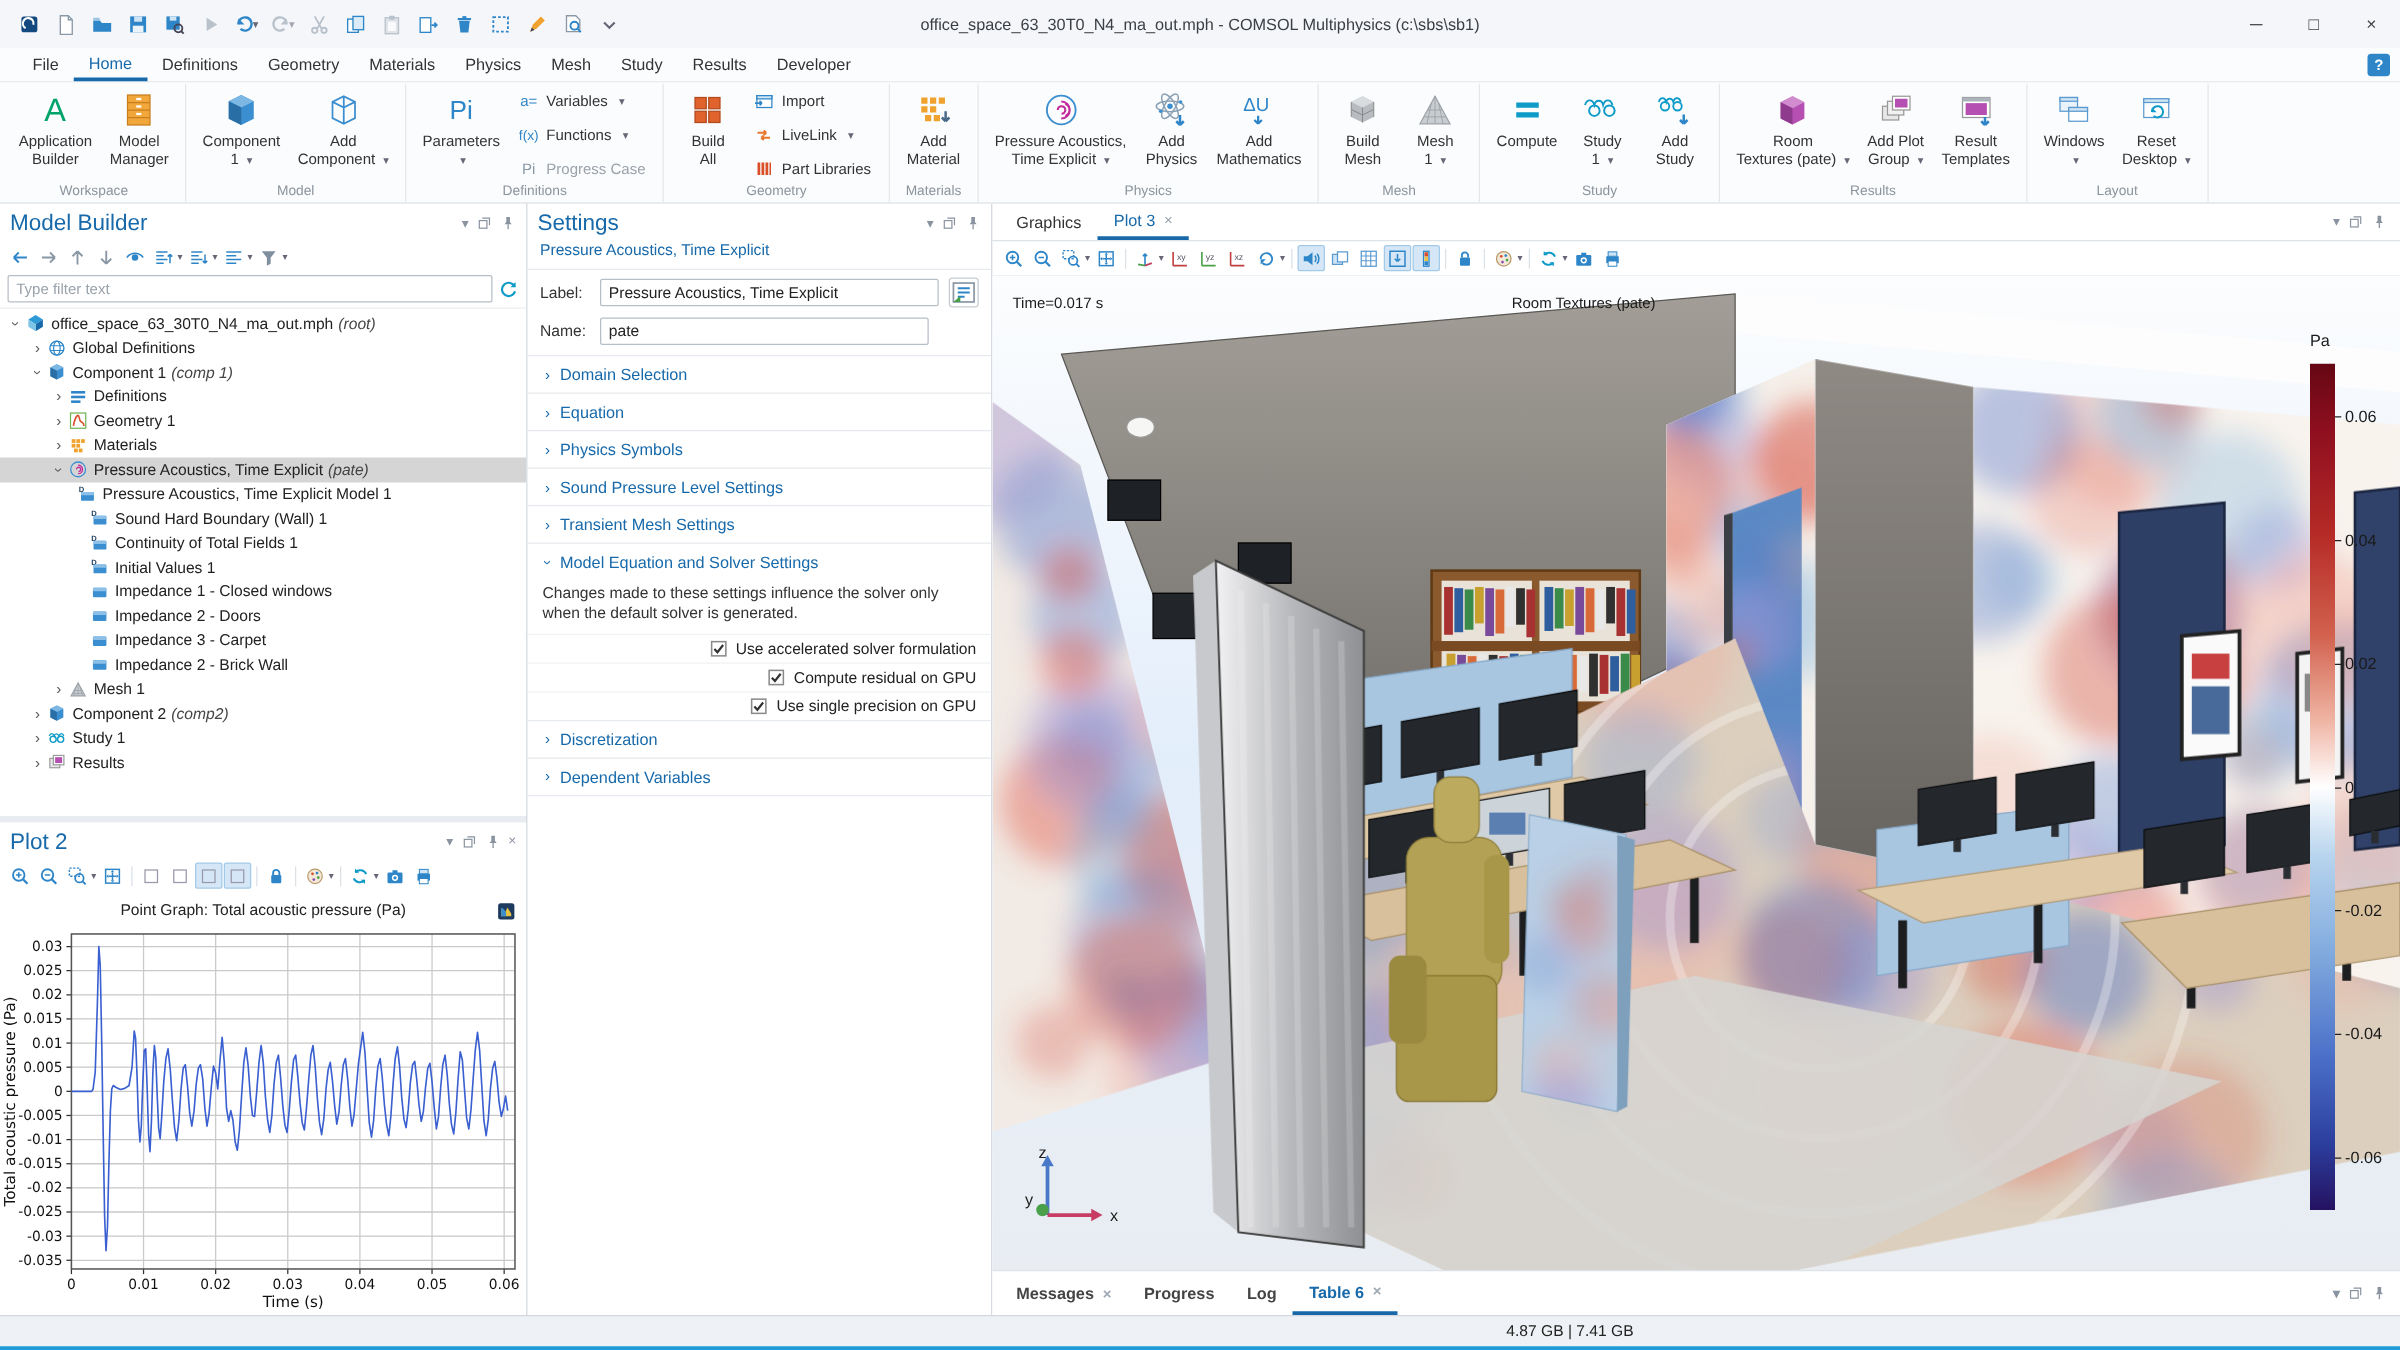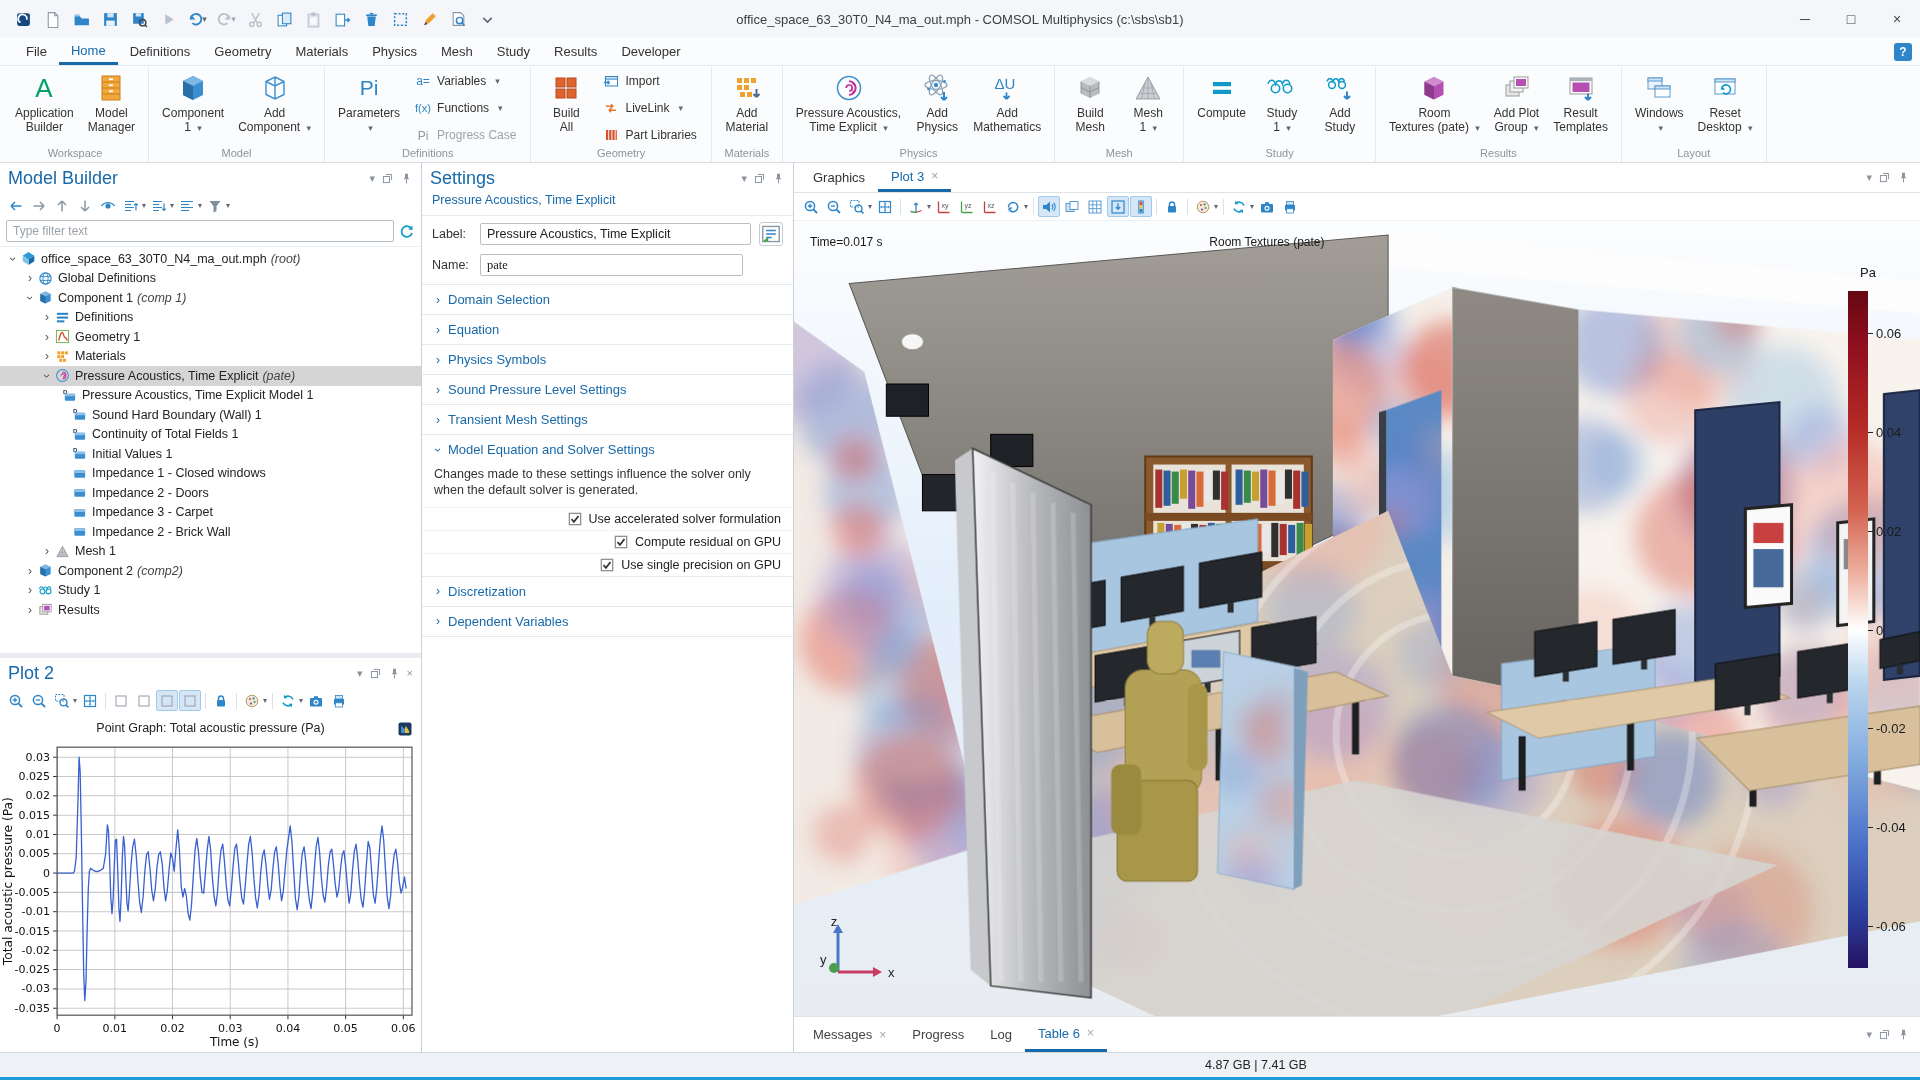--- a/index.html
+++ b/index.html
@@ -106,30 +106,30 @@
   .gtab{display:flex;align-items:center;gap:7px;padding:0 13px;color:#333;font-size:13px;}
   .gtab.active{color:#1769aa;border-bottom:3px solid #1769aa;}
   .gtab .x{color:#98a2ac;font-size:12px;}
   #gtoolbar{height:28px;display:flex;align-items:center;gap:1px;padding:0 6px;border-bottom:1px solid #eef1f4;flex:0 0 auto;}
   #scene-wrap{flex:1;position:relative;min-height:0;background:linear-gradient(180deg,#fcfdfe 0%,#e3eefb 48%,#e9edf2 100%);}
   #scene-svg{position:absolute;inset:0;width:100%;height:100%;}
   .overlay{position:absolute;font-size:12px;color:#1a1a1a;}
   #time-label{left:16px;top:14px;}
   #plot3-label{left:42%;top:14px;transform:translateX(-50%);}
   #colorbar{position:absolute;right:16px;top:70px;bottom:48px;width:62px;}
-  #cb-unit{position:absolute;top:-26px;left:6px;width:28px;text-align:right;font-size:13px;color:#1a1a1a;}
+  #cb-unit{position:absolute;top:-26px;left:6px;width:28px;text-align:left;font-size:13px;color:#1a1a1a;}
   #cb-bar{position:absolute;left:6px;top:0;bottom:0;width:20px;
      background:linear-gradient(180deg,#650713 0%,#8f0f1f 8%,#b52a26 20%,#d2614e 32%,#efb3a2 42%,#ffffff 50%,#b9d5ee 58%,#7fa9dd 70%,#4a6fc8 82%,#2c3f9e 92%,#251261 100%);}
   .cb-tick{position:absolute;left:26px;width:5px;height:1px;background:#222;}
   .cb-lab{position:absolute;left:34px;font-size:13px;color:#1a1a1a;transform:translateY(-50%);}
   #triad{position:absolute;left:18px;bottom:26px;width:84px;height:76px;}
   #triad text{font:13px "Liberation Sans",sans-serif;fill:#222;}
 
   
-  #bdock{height:36px;border-top:1px solid #dde2e7;display:flex;align-items:stretch;padding-left:6px;background:#fff;flex:0 0 auto;}
+  #bdock{height:36px;border-top:1px solid #dde2e7;display:flex;align-items:stretch;padding-left:6px;background:#fff;flex:0 0 auto;font-weight:bold;}
   .btab{display:flex;align-items:center;gap:7px;padding:0 13px;color:#444;font-size:13px;}
   .btab.active{color:#1769aa;border-bottom:3px solid #1769aa;}
   .btab .x{color:#a0aab4;font-size:12px;}
   #bdock .pwin{margin-right:8px;}
   #statusbar{height:28px;background:#eef1f5;border-top:1px solid #d3d8de;position:relative;flex:0 0 auto;}
   #statusbar::after{content:"";position:absolute;left:0;right:0;bottom:0;height:3px;background:#1f9cd8;}
   #mem{position:absolute;left:50%;top:5px;transform:translateX(245px);font-size:12.5px;color:#222;}
 </style>
 </head>
 <body>
@@ -1201,21 +1201,21 @@
         <span class="s-btn" id="st-docbtn">
             <svg viewBox="0 0 16 16" width="100%" height="100%">
               <rect x="2" y="2.5" width="12" height="11" fill="#fff" stroke="#8a98a6"></rect>
               <path d="M4.5 5.5h7M4.5 8h7M4.5 10.5h4" stroke="#2e86c8" stroke-width="1.1"></path>
               <path d="M2 13.5l4-3.5v3.5z" fill="#48a048"></path>
             </svg>
           </span>
       </div>
       <div class="s-row" style="padding-bottom:8px;">
         <span class="s-lab">Name:</span>
-        <input class="s-input" style="margin-right: 40px; font-family: Liberation Serif, serif;" value="pate">
+        <input class="s-input" style="margin-right: 40px;" value="pate">
       </div>
       <div id="settings-sections">
           <div class="sec">
             <div class="sec-head">
               <span class="tchev">›</span>
               <span>Domain Selection</span>
             </div>
           </div>
           <div class="sec">
             <div class="sec-head">

